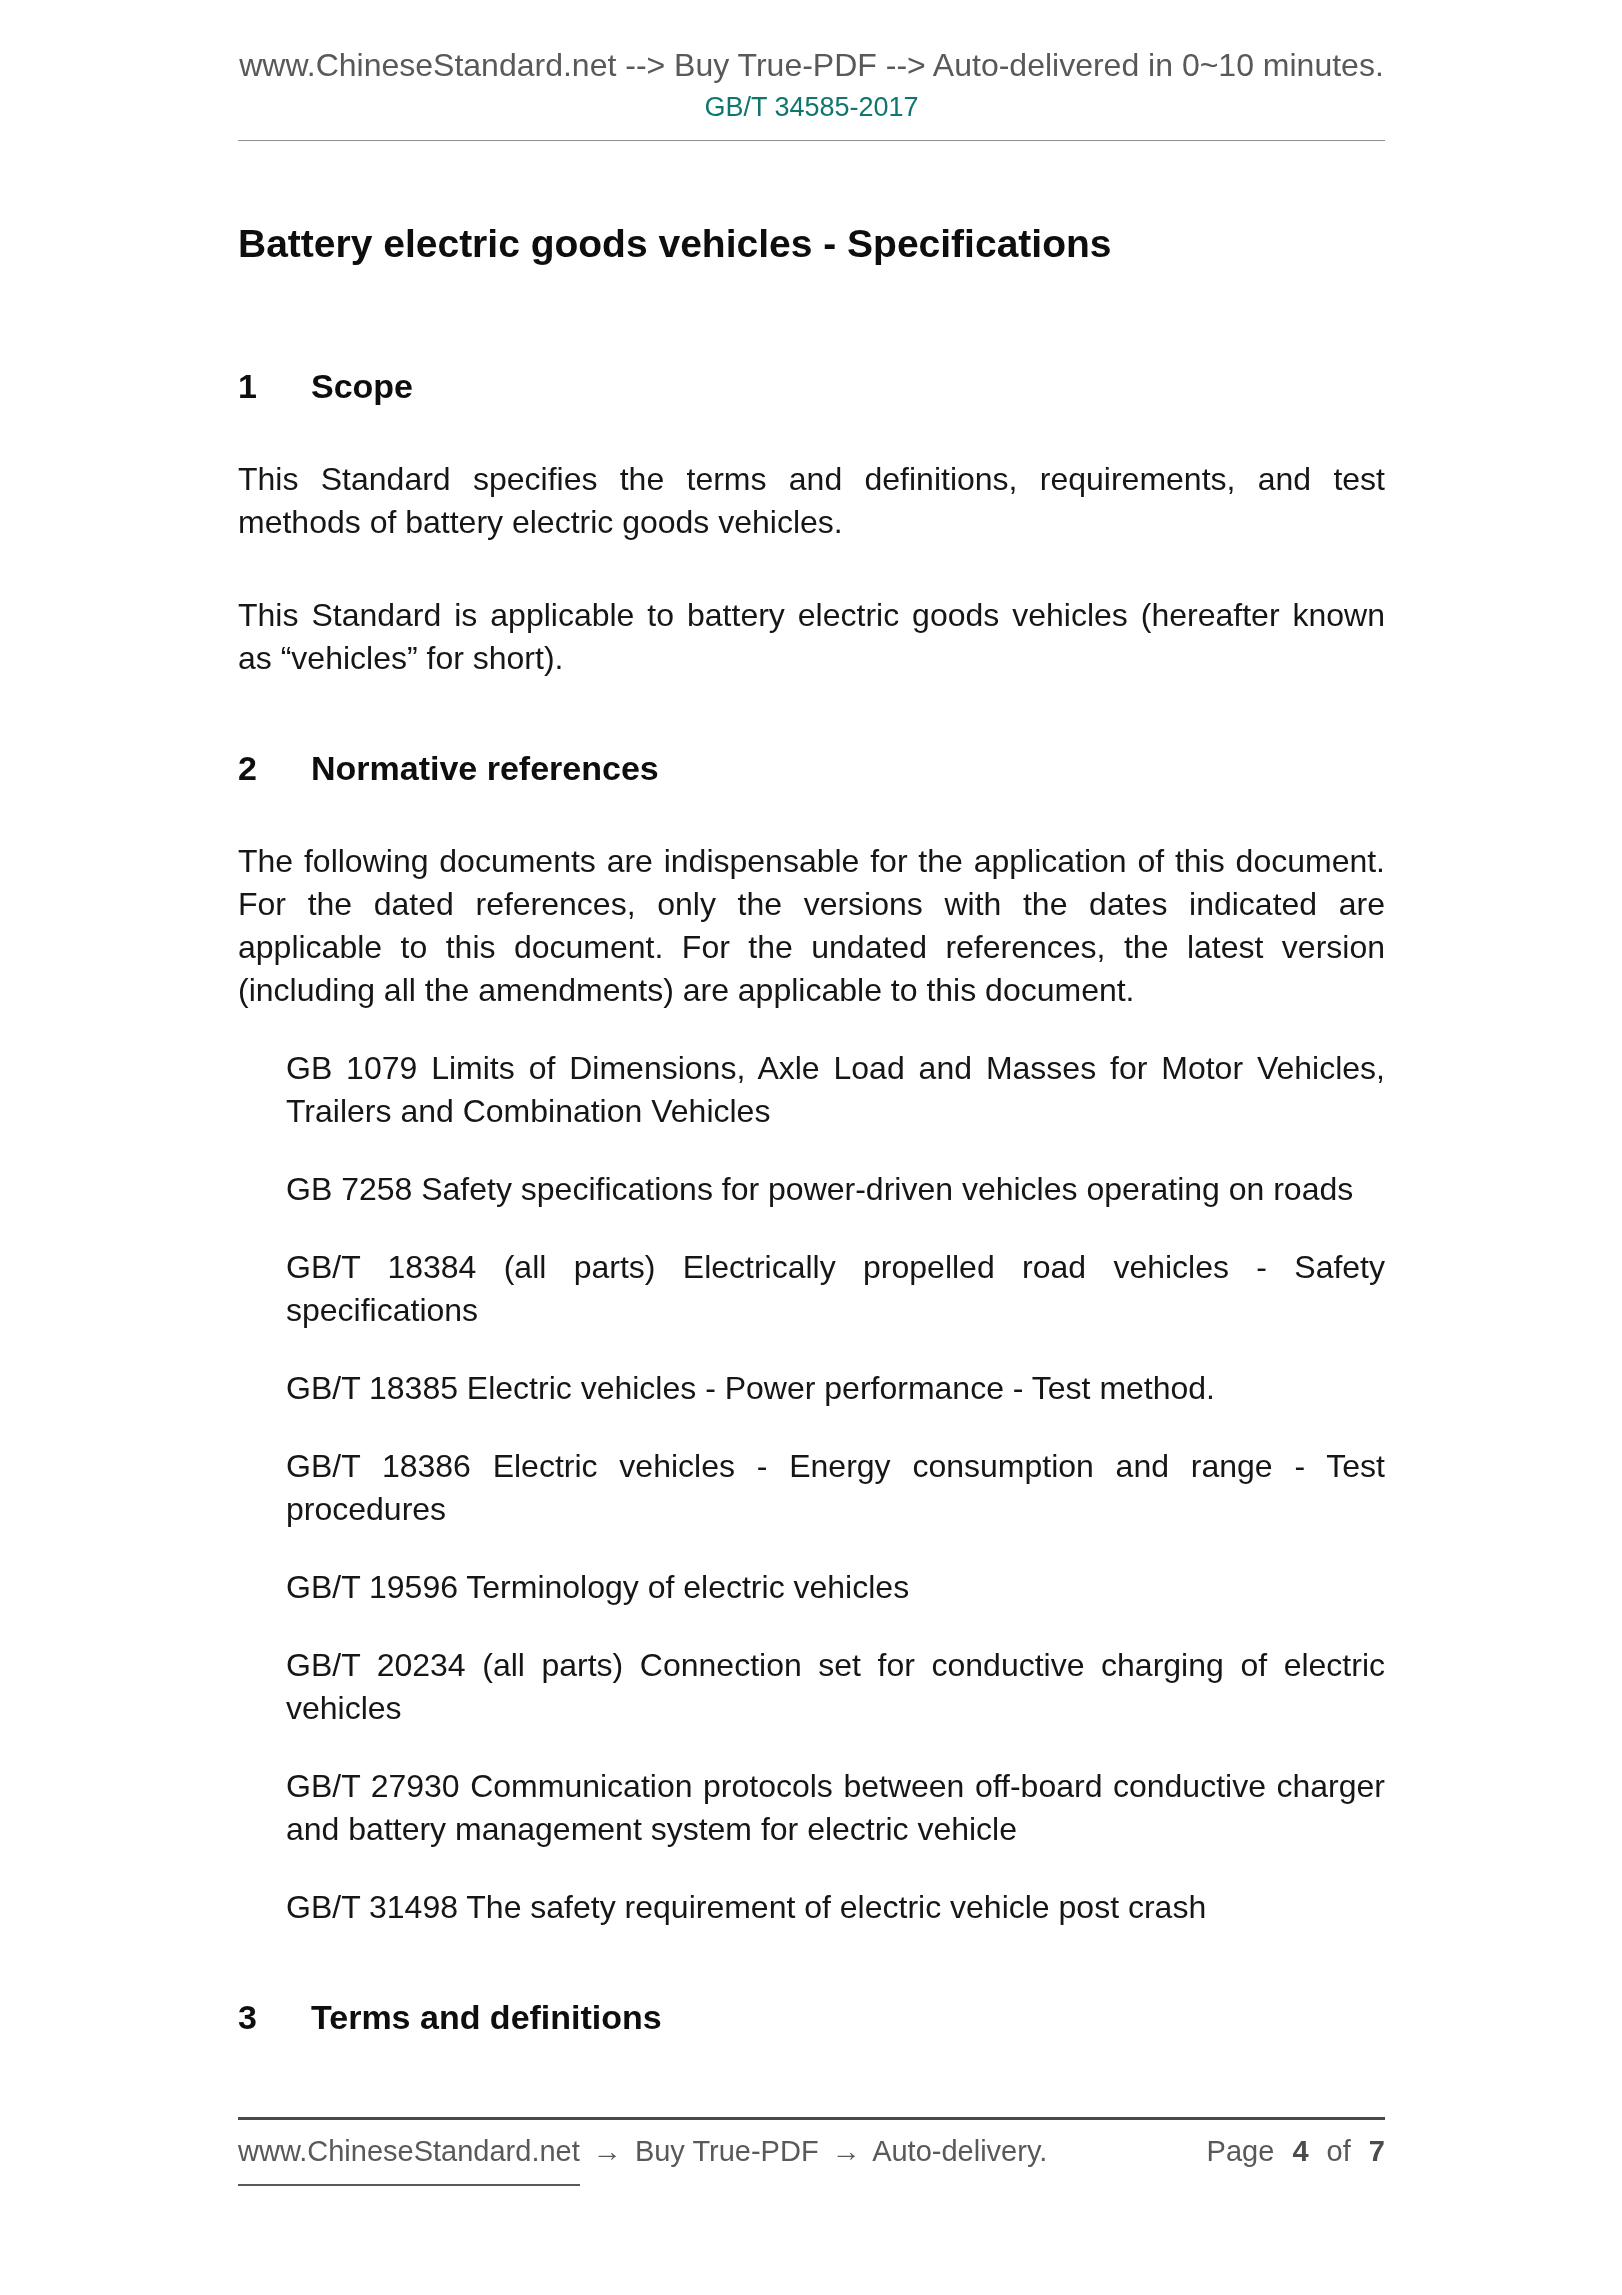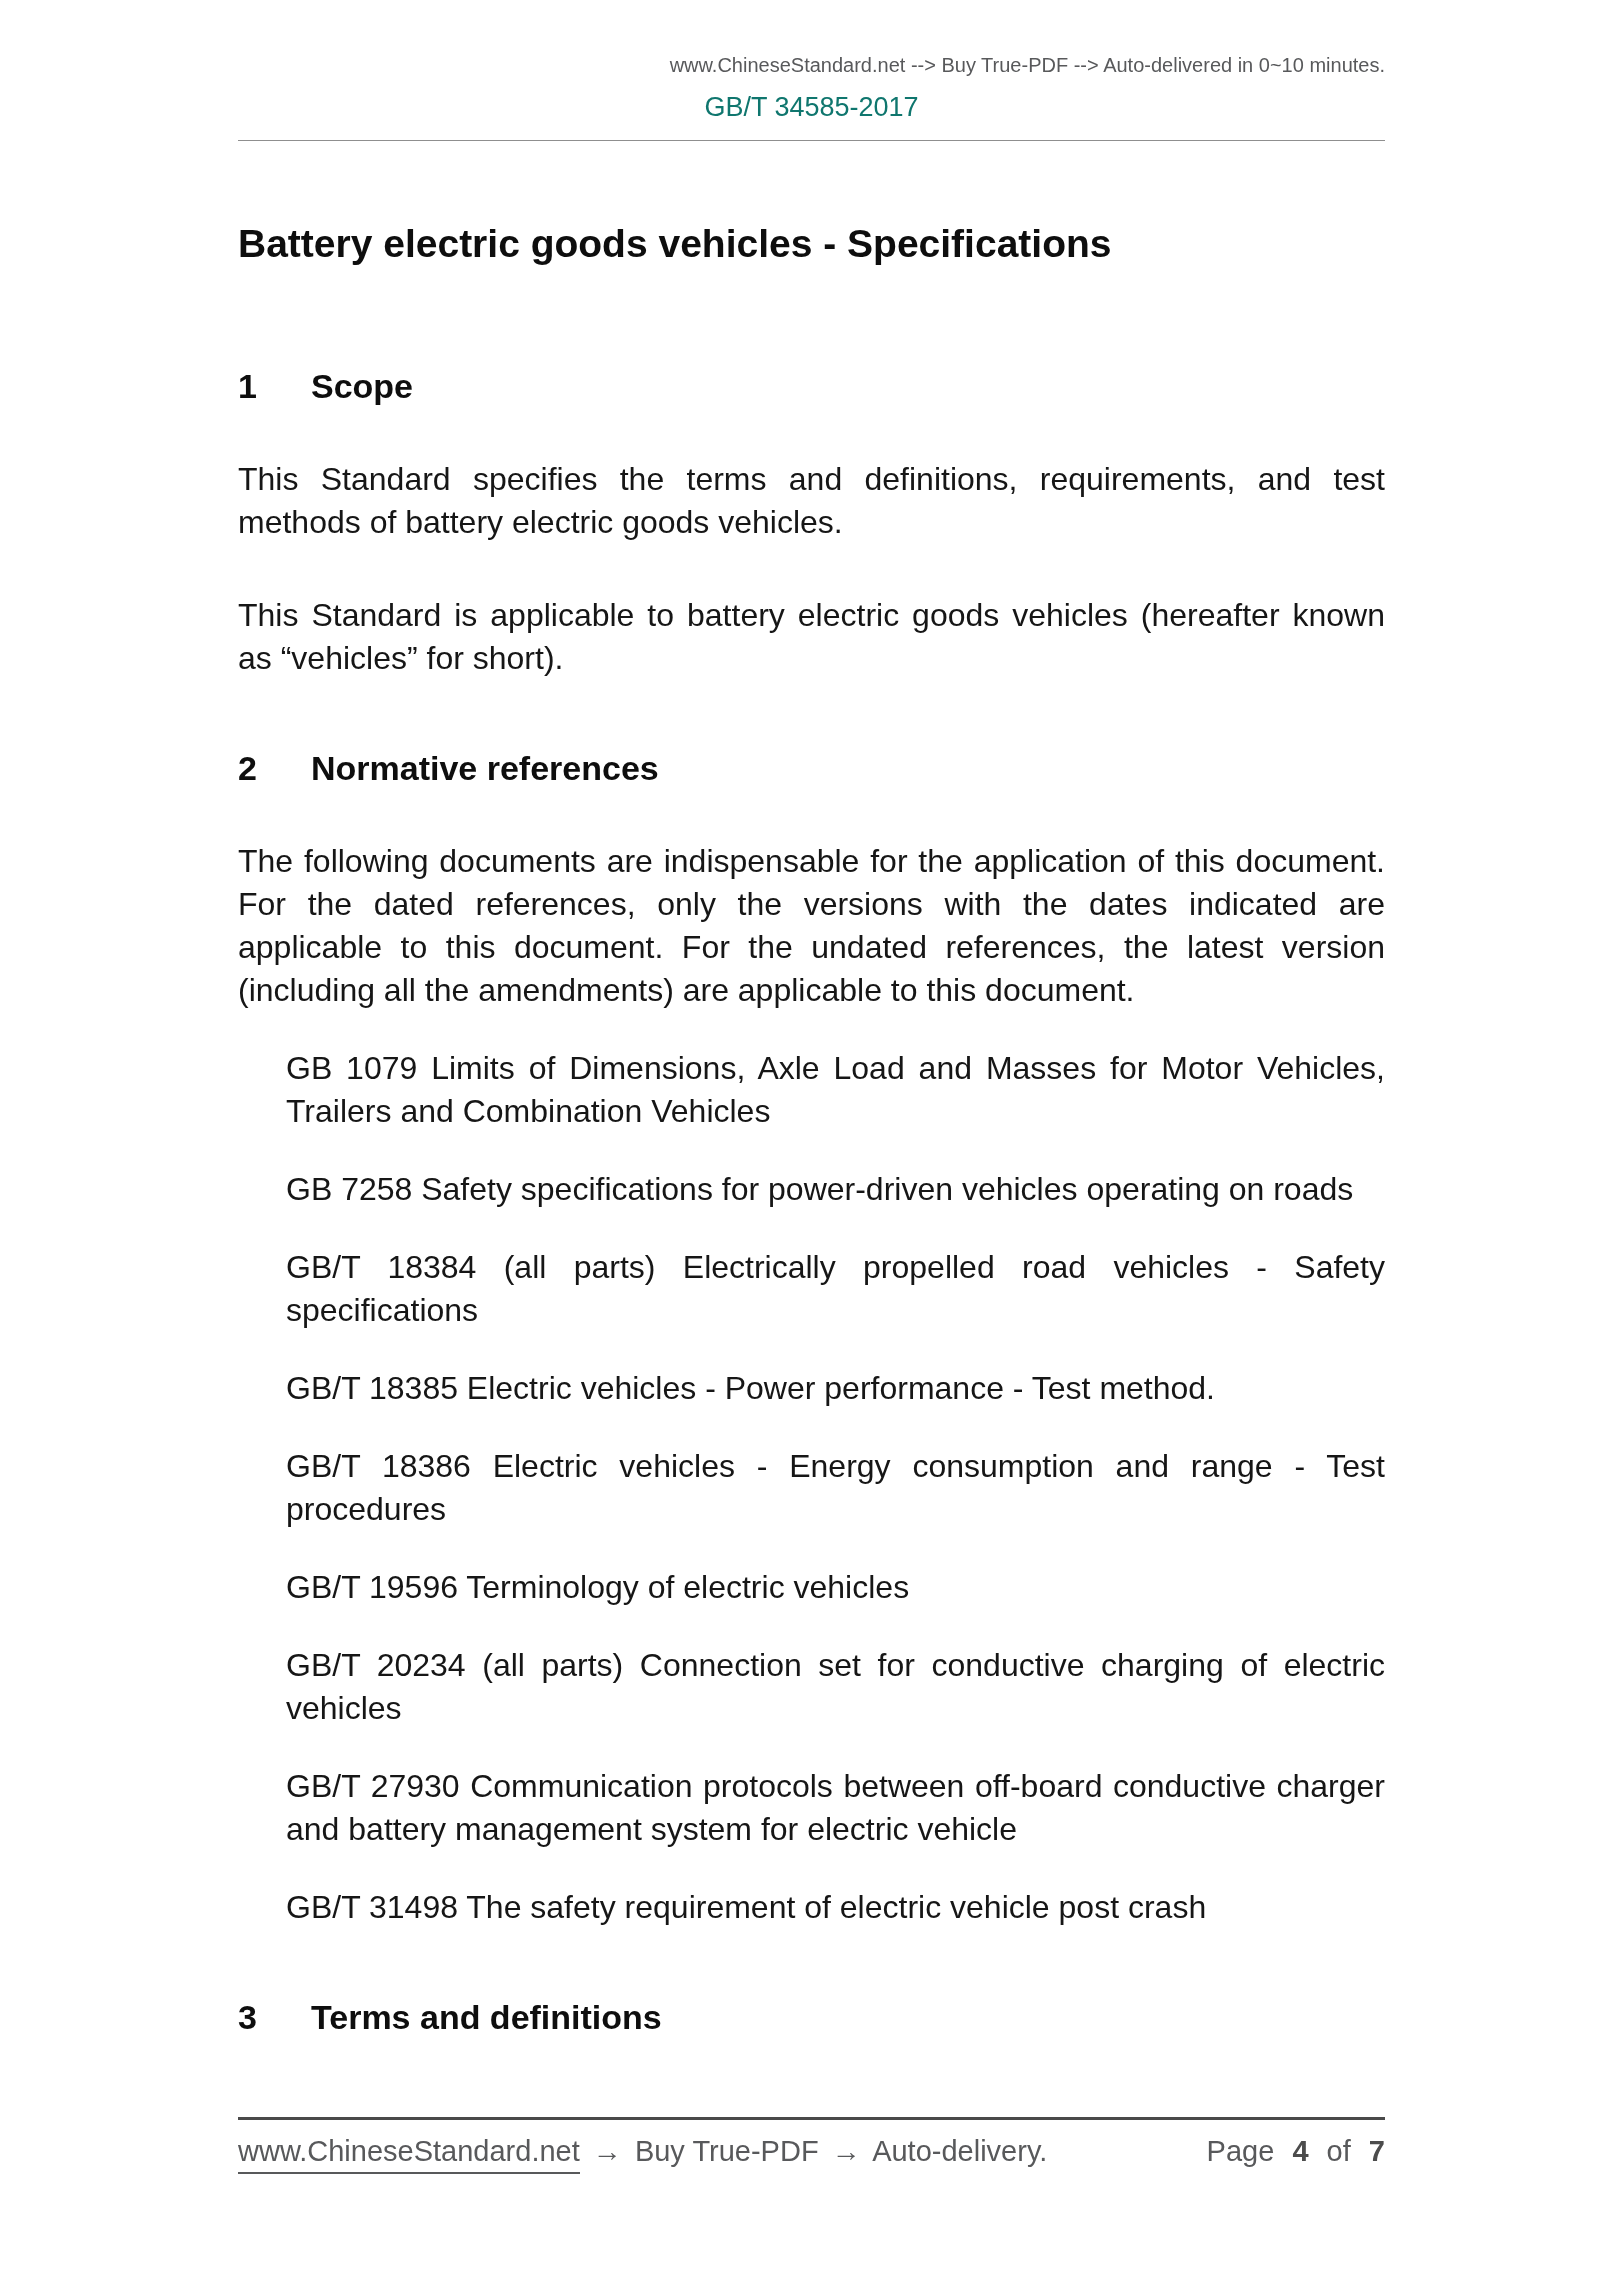--- a/index.html
+++ b/index.html
@@ -9,23 +9,23 @@
     height: 2295px;
     box-sizing: border-box;
     padding: 46px 238px 125px 238px;
     display: flex;
     flex-direction: column;
     background: #ffffff;
     font-family: "Liberation Sans", sans-serif;
     color: #141414;
   }
   .hdr1 {
-    font-size: 20px;
+    font-size: 32px;
     line-height: 38px;
-    text-align: right;
+    text-align: center;
     color: #58595b;
   }
   .hdr2 {
     font-size: 27px;
     line-height: 33px;
     margin-top: 6.7px;
     text-align: center;
     color: #0f766e;
   }
   .hdr-rule {
@@ -80,21 +80,21 @@
     justify-content: space-between;
     align-items: baseline;
     margin-top: 13.3px;
     font-size: 29px;
     line-height: 37px;
     color: #58595b;
   }
   .f-left { white-space: nowrap; }
   .f-link {
     border-bottom: 2.5px solid #58595b;
-    padding-bottom: 5px;
+    padding-bottom: 17px;
     cursor: pointer;
   }
   .f-arrow { padding: 0 5px; }
   .f-right { white-space: nowrap; }
   .f-right .bold { font-weight: bold; color: #4c4c4c; }
   .sp { display: inline-block; width: 10px; }
 </style>
 </head>
 <body>
 

